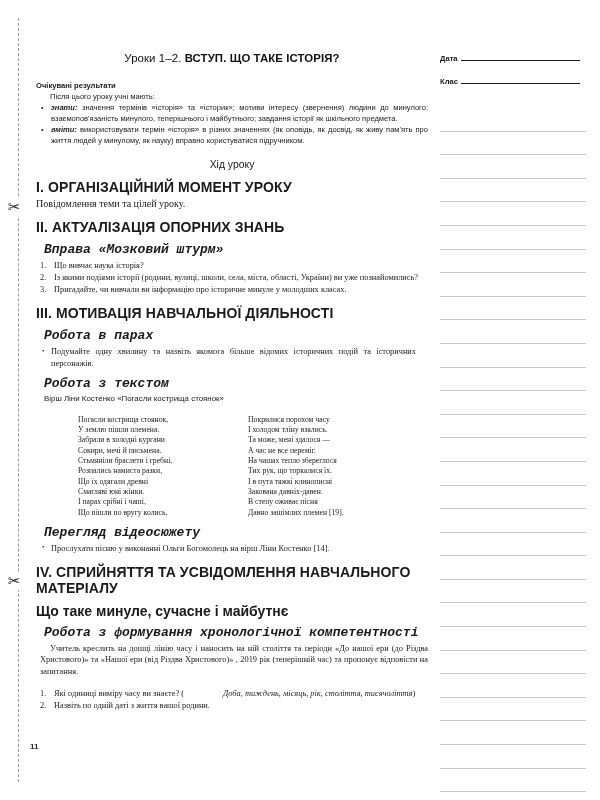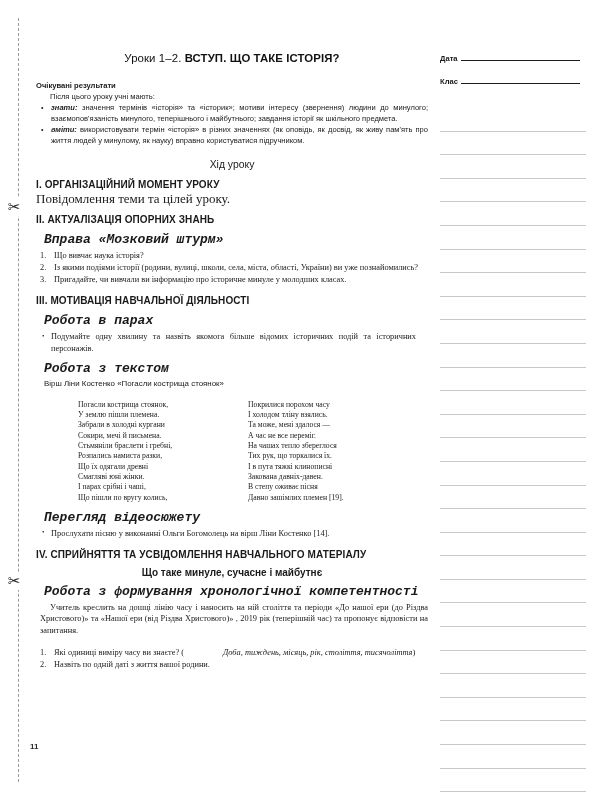--- a/index.html
+++ b/index.html
@@ -109,45 +109,44 @@
   .hid-uroku {
     text-align: center;
     font-family: "Liberation Sans", "DejaVu Sans", sans-serif;
     font-size: 10.4px;
     margin: 13px 0 9px 0;
   }
 
   .sec-head {
     font-family: "Liberation Sans", "DejaVu Sans", sans-serif;
     font-weight: 700;
-    font-size: 10px;
+    font-size: 14px;
     letter-spacing: 0.1px;
     margin: 10px 0 3px 0;
   }
   .sec-head.first { margin-top: 0; }
 
   .sub-bold {
     font-family: "Liberation Sans", "DejaVu Sans", sans-serif;
     font-weight: 700;
-    font-size: 10px;
+    font-size: 14px;
     margin: 7px 0 3px 0;
-    text-align: center;
   }
   .sub-italic {
     font-family: Liberation Mono, monospace;
     font-weight: 700;
     font-style: italic;
     font-size: 13px;
     margin: 7px 0 3px 8px;
   }
   .sub-italic.tight { margin-top: 6px; }
 
   .body-line {
     font-family: "Liberation Serif", "DejaVu Serif", serif;
-    font-size: 13px;
+    font-size: 10px;
     line-height: 11px;
     margin: 0 0 0 0;
   }
 
   ol.numbered {
     list-style: none;
     counter-reset: q;
     margin: 0;
     padding: 0;
   }

